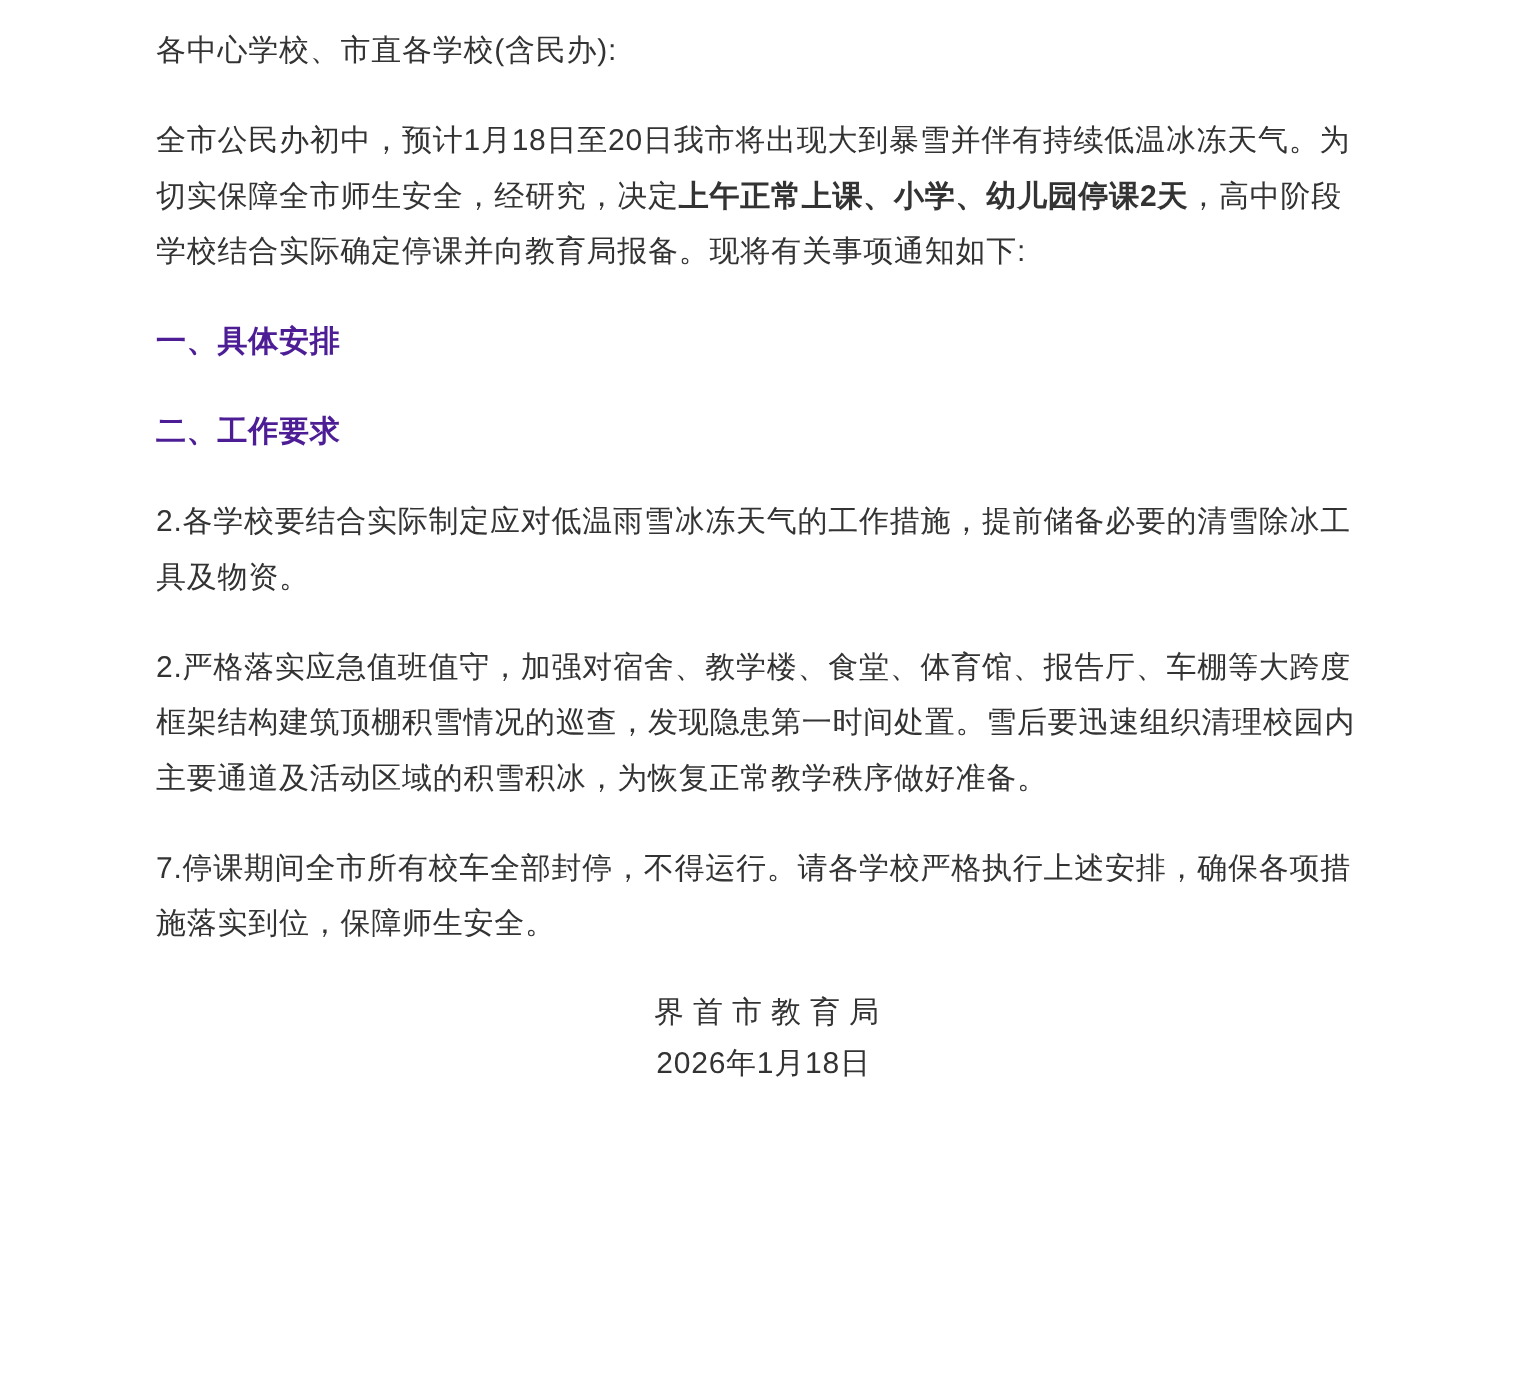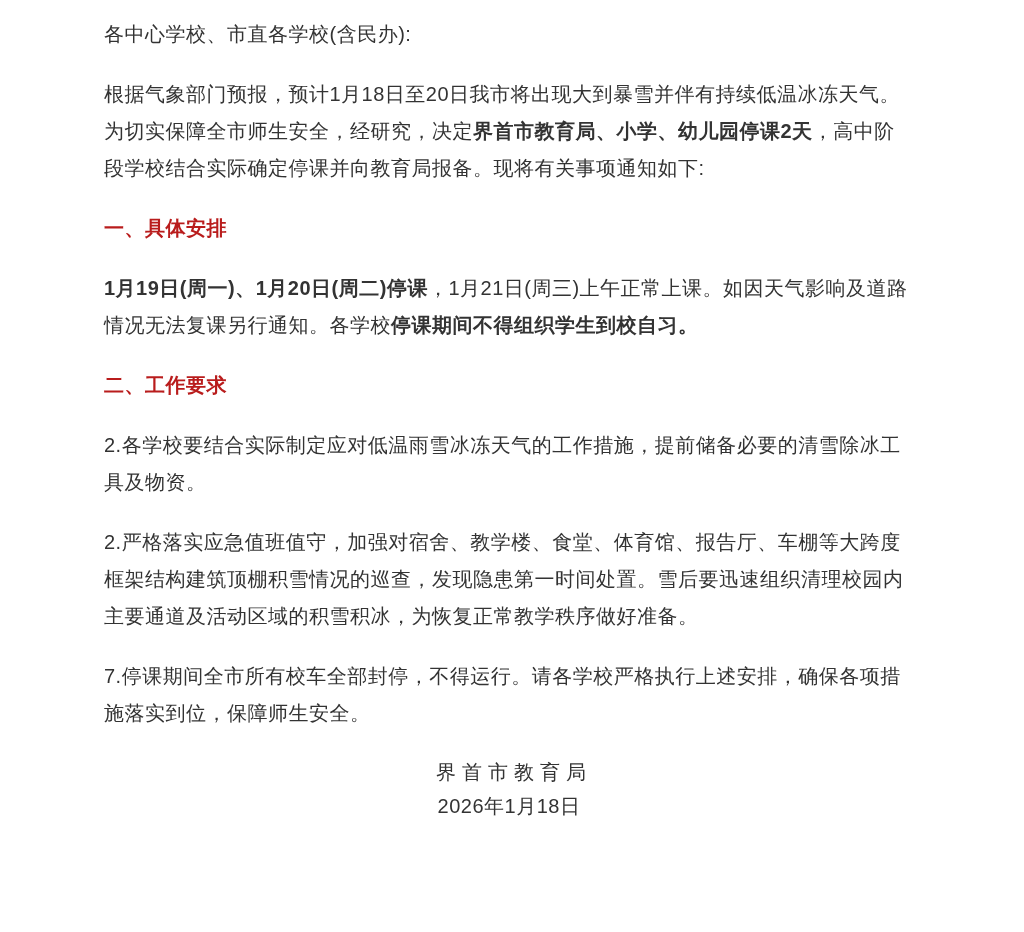--- a/index.html
+++ b/index.html
@@ -23,21 +23,21 @@
     line-height: 37px;
     letter-spacing: 0.5px;
   }
   .page p {
     margin: 0 14px 23px 0;
   }
   .sec-heading {
     font-size: 20px;
     line-height: 37px;
     font-weight: 700;
-    color: #b91c1c;
+    color: #4c1d95;
     margin: 0 0 23px 0;
   }
   b, strong, .bold {
     font-weight: 700;
   }
   .signature-block {
     text-align: center;
     line-height: 34px;
     margin-top: 2px;
   }
@@ -52,25 +52,24 @@
     padding-right: 10px;
   }
 </style>
 </head>
 <body>
 
 <div class="page">
 
   <p>各中心学校、市直各学校(含民办):</p>
 
-  <p><span>根据气象部门预报，预计1月18日至20日我市将出现大到暴雪并伴有持续低温冰冻天气。为切实保障全市师生安全，经研究，决定</span><strong>界首市教育局、小学、幼儿园停课2天</strong><span>，高中阶段学校结合实际确定停课并向教育局报备。现将有关事项通知如下:</span></p>
+  <p><span>全市公民办初中，预计1月18日至20日我市将出现大到暴雪并伴有持续低温冰冻天气。为切实保障全市师生安全，经研究，决定</span><strong>上午正常上课、小学、幼儿园停课2天</strong><span>，高中阶段学校结合实际确定停课并向教育局报备。现将有关事项通知如下:</span></p>
 
   <h2 class="sec-heading">一、具体安排</h2>
 
-  <p><strong>1月19日(周一)、1月20日(周二)停课</strong><span>，1月21日(周三)上午正常上课。如因天气影响及道路情况无法复课另行通知。各学校</span><strong>停课期间不得组织学生到校自习。</strong></p>
 
   <h2 class="sec-heading">二、工作要求</h2>
 
   <p>2.各学校要结合实际制定应对低温雨雪冰冻天气的工作措施，提前储备必要的清雪除冰工具及物资。</p>
 
   <p>2.严格落实应急值班值守，加强对宿舍、教学楼、食堂、体育馆、报告厅、车棚等大跨度框架结构建筑顶棚积雪情况的巡查，发现隐患第一时间处置。雪后要迅速组织清理校园内主要通道及活动区域的积雪积冰，为恢复正常教学秩序做好准备。</p>
 
 
   <p>7.停课期间全市所有校车全部封停，不得运行。请各学校严格执行上述安排，确保各项措施落实到位，保障师生安全。</p>
 

